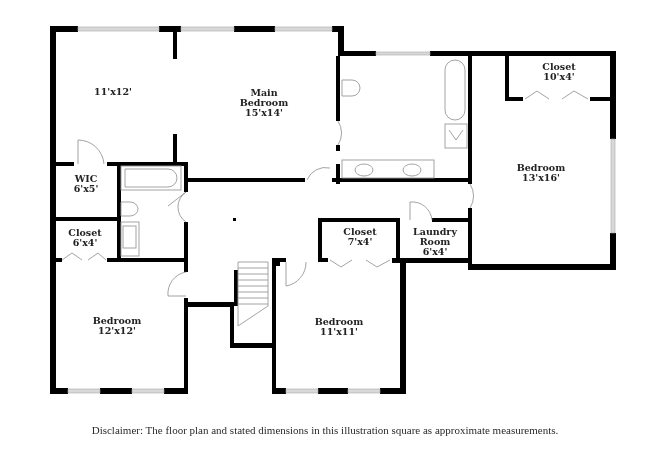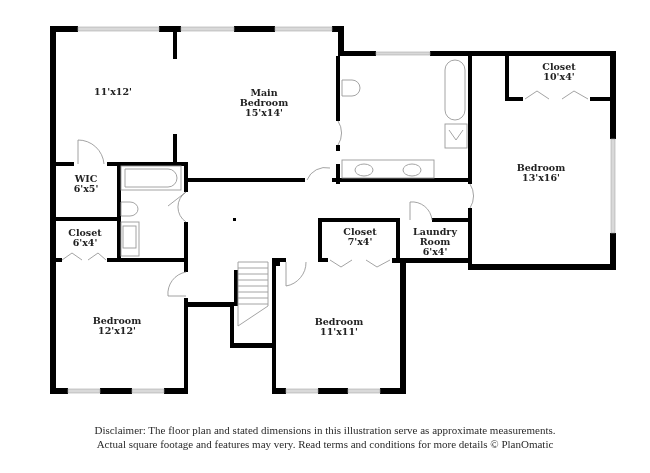--- a/index.html
+++ b/index.html
@@ -187,15 +187,14 @@
 
     <text class="lbl" x="559" y="70">Closet</text>
     <text class="lbl" x="559" y="80">10'x4'</text>
 
     <text class="lbl" x="541" y="171">Bedroom</text>
     <text class="lbl" x="541" y="181">13'x16'</text>
   </g>
 </svg>
 
 <div class="disclaimer">
-  <div>Disclaimer: The floor plan and stated dimensions in this illustration serve as approximate measurements.</div>
-  <div>Actual square footage and features may very. Read terms and conditions for more details © PlanOmatic</div>
+  <div>Disclaimer: The floor plan and stated dimensions in this illustration square as approximate measurements.</div>
 </div>
 
 </body></html>

